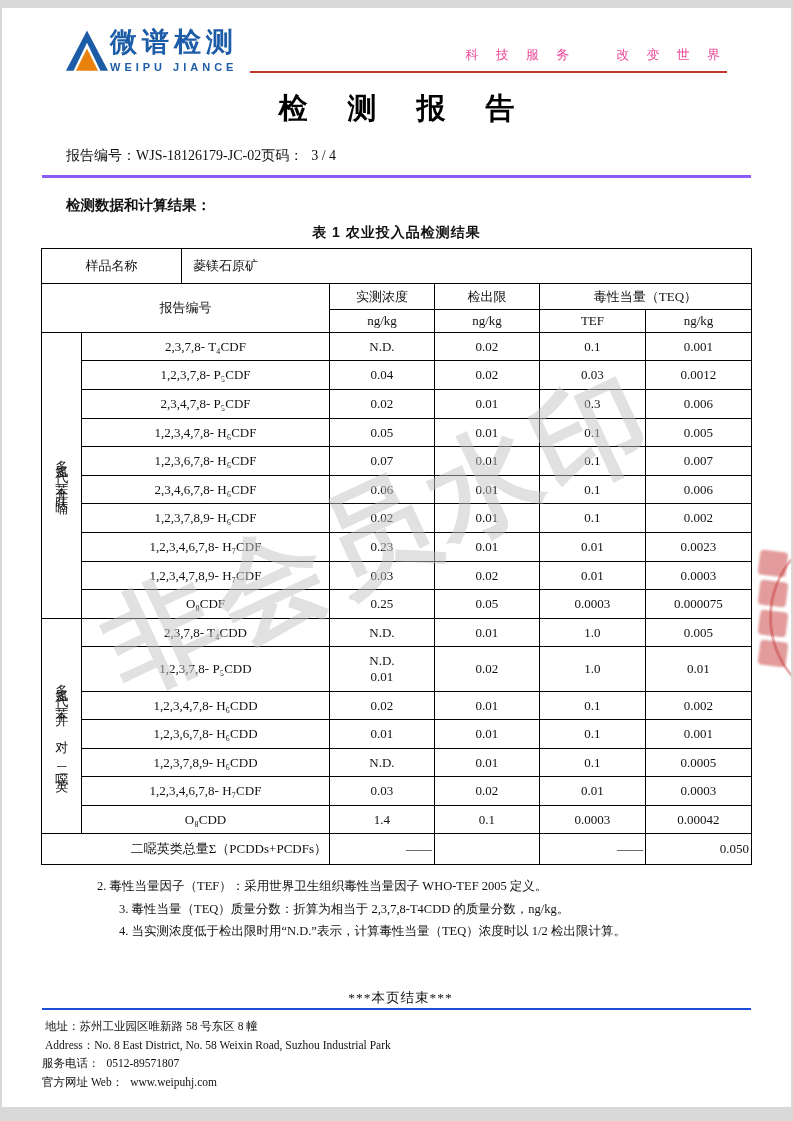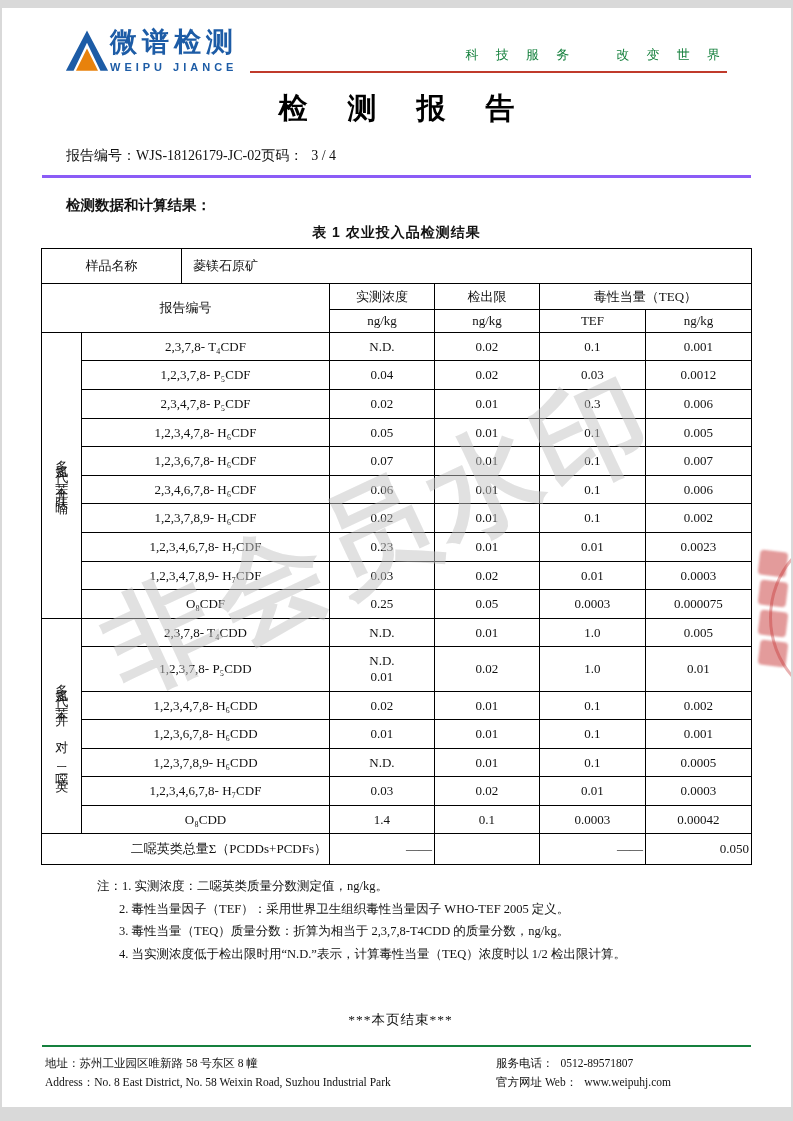--- a/index.html
+++ b/index.html
@@ -15,21 +15,21 @@
 
   
   .header { display:flex; align-items:flex-end; margin:20px 64px 0 62px; }
   .logo { display:flex; align-items:flex-start; }
   .logo-cn { font-family:"Liberation Sans","DejaVu Sans",sans-serif; font-weight:bold;
              font-size:27px; color:#1d5ca6; letter-spacing:5px; line-height:1.1; }
   .logo-en { font-family:"Liberation Sans","DejaVu Sans",sans-serif; font-weight:bold;
              font-size:11px; color:#1d5ca6; letter-spacing:4px; margin-top:3px; }
   .header-right { flex:1; border-bottom:2px solid #c03a2b; padding-bottom:7px;
                   text-align:right; margin-left:12px; }
-  .tagline { font-size:13px; letter-spacing:7px; color:#15803d; white-space:nowrap; }
+  .tagline { font-size:13px; letter-spacing:7px; color:#ec4899; white-space:nowrap; }
 
   .doc-title { text-align:center; font-family:"Liberation Sans","DejaVu Sans",sans-serif;
                font-weight:bold; font-size:29px; letter-spacing:16px; text-indent:16px;
                margin-top:16px; color:#000; }
 
   .meta-row { display:flex; margin:18px 40px 0;
               padding:0 25px 10px 24px; border-bottom:3px solid #8b5cf6; font-size:14px; }
   .meta-row .gap { display:inline-block; width:8px; }
 
   .section-heading { margin:18px 0 0 64px; font-family:Liberation Sans, sans-serif;
@@ -52,22 +52,22 @@
   .total-row td { padding:7px 2px;text-align:right; }
 
   
   .notes { margin:10px 70px 0 95px; font-size:12.5px; line-height:1.8; }
   .note:not(:first-child) { margin-left:22px; }
 
   .end-marker { text-align:center; margin-top:46px; font-size:13.5px; letter-spacing:1px;padding-left:8px; }
 
   
   .footer { position:absolute; left:40px; right:40px; bottom:16px;
-            border-top:2px solid #15803d; padding-top:7px;
-            display:flex; justify-content:space-between; font-size:11.5px; line-height:1.6; }
+            border-top:2px solid #1d4ed8; padding-top:7px;
+            display:flex; justify-content:space-between; font-size:11.5px; line-height:1.6;flex-direction:column; }
   .footer-left { padding-left:3px; }
   .footer-right { width:255px; }
   .footer-label { margin-right:7px; }
 
   
   .watermark { position:absolute; left:110px; top:575px; z-index:3;
                transform:rotate(-25deg); transform-origin:0 50%;
                font-size:112px; font-weight:bold; letter-spacing:6px;
                color:#c4c4c4; opacity:.5; white-space:nowrap; pointer-events:none; }
   .stamp { position:absolute; right:-8px; top:538px; width:52px; height:140px; z-index:4;
@@ -271,21 +271,20 @@
         <td colspan="3">二噁英类总量Σ（PCDDs+PCDFs）</td>
         <td>——</td>
         <td></td>
         <td>——</td>
         <td>0.050</td>
       </tr>
     </tbody>
   </table>
 
   <div class="notes">
-    <div class="note">注：1. 实测浓度：二噁英类质量分数测定值，ng/kg。</div>
     <div class="note">2. 毒性当量因子（TEF）：采用世界卫生组织毒性当量因子 WHO-TEF 2005 定义。</div>
     <div class="note">3. 毒性当量（TEQ）质量分数：折算为相当于 2,3,7,8-T4CDD 的质量分数，ng/kg。</div>
     <div class="note">4. 当实测浓度低于检出限时用“N.D.”表示，计算毒性当量（TEQ）浓度时以 1/2 检出限计算。</div>
   </div>
 
   <div class="end-marker">***本页结束***</div>
 
   <div class="watermark">非会员水印</div>
   <div class="stamp">
       <i></i>

